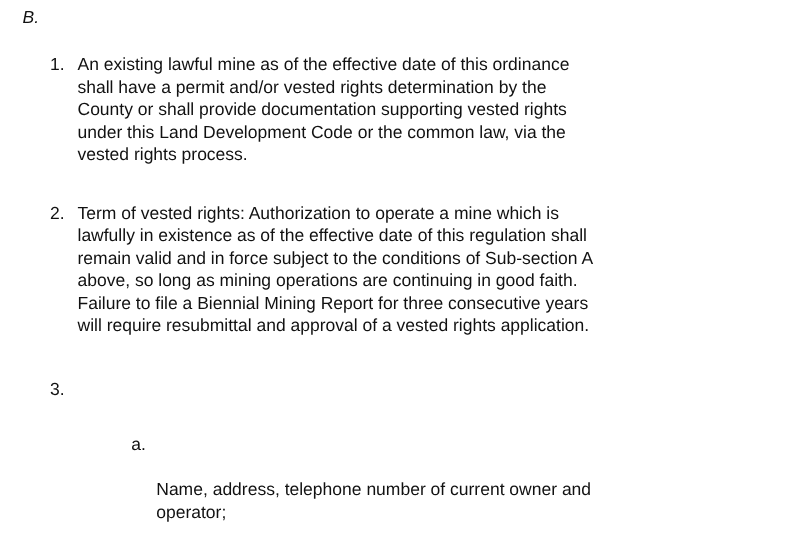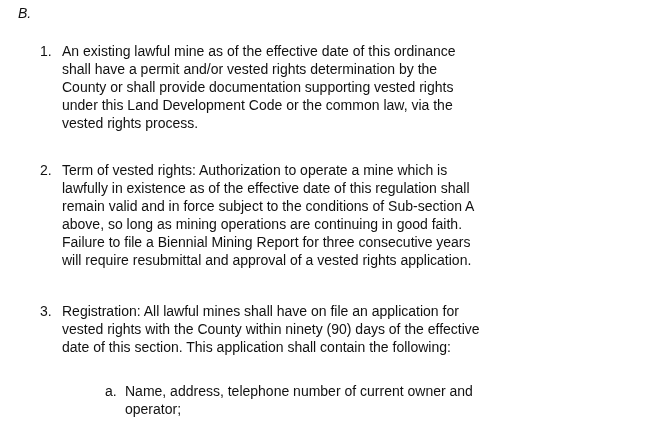--- a/index.html
+++ b/index.html
@@ -51,20 +51,21 @@
   .subitem {
     display: flex;
     margin-top: 26px;
   }
   .subitem .subitem-letter {
     width: 20px;
     flex-shrink: 0;
   }
   .subitem .subitem-text {
     white-space: pre-line;
+    margin-top: 36px;
   }
 </style>
 </head>
 <body>
 
 <div class="page">
 
   <div class="section-heading">
     <span class="section-label">B.</span>
   </div>
@@ -85,23 +86,20 @@
       <span class="item-text">Term of vested rights: Authorization to operate a mine which is
 lawfully in existence as of the effective date of this regulation shall
 remain valid and in force subject to the conditions of Sub-section A
 above, so long as mining operations are continuing in good faith.
 Failure to file a Biennial Mining Report for three consecutive years
 will require resubmittal and approval of a vested rights application.</span>
     </div>
 
     <div class="item item-3">
       <span class="item-number">3.</span>
-      <span class="item-text">Registration: All lawful mines shall have on file an application for
-vested rights with the County within ninety (90) days of the effective
-date of this section. This application shall contain the following:</span>
     </div>
 
     <div class="subitems">
       <div class="subitem">
         <span class="subitem-letter">a.</span>
         <span class="subitem-text">Name, address, telephone number of current owner and
 operator;</span>
       </div>
     </div>
 

